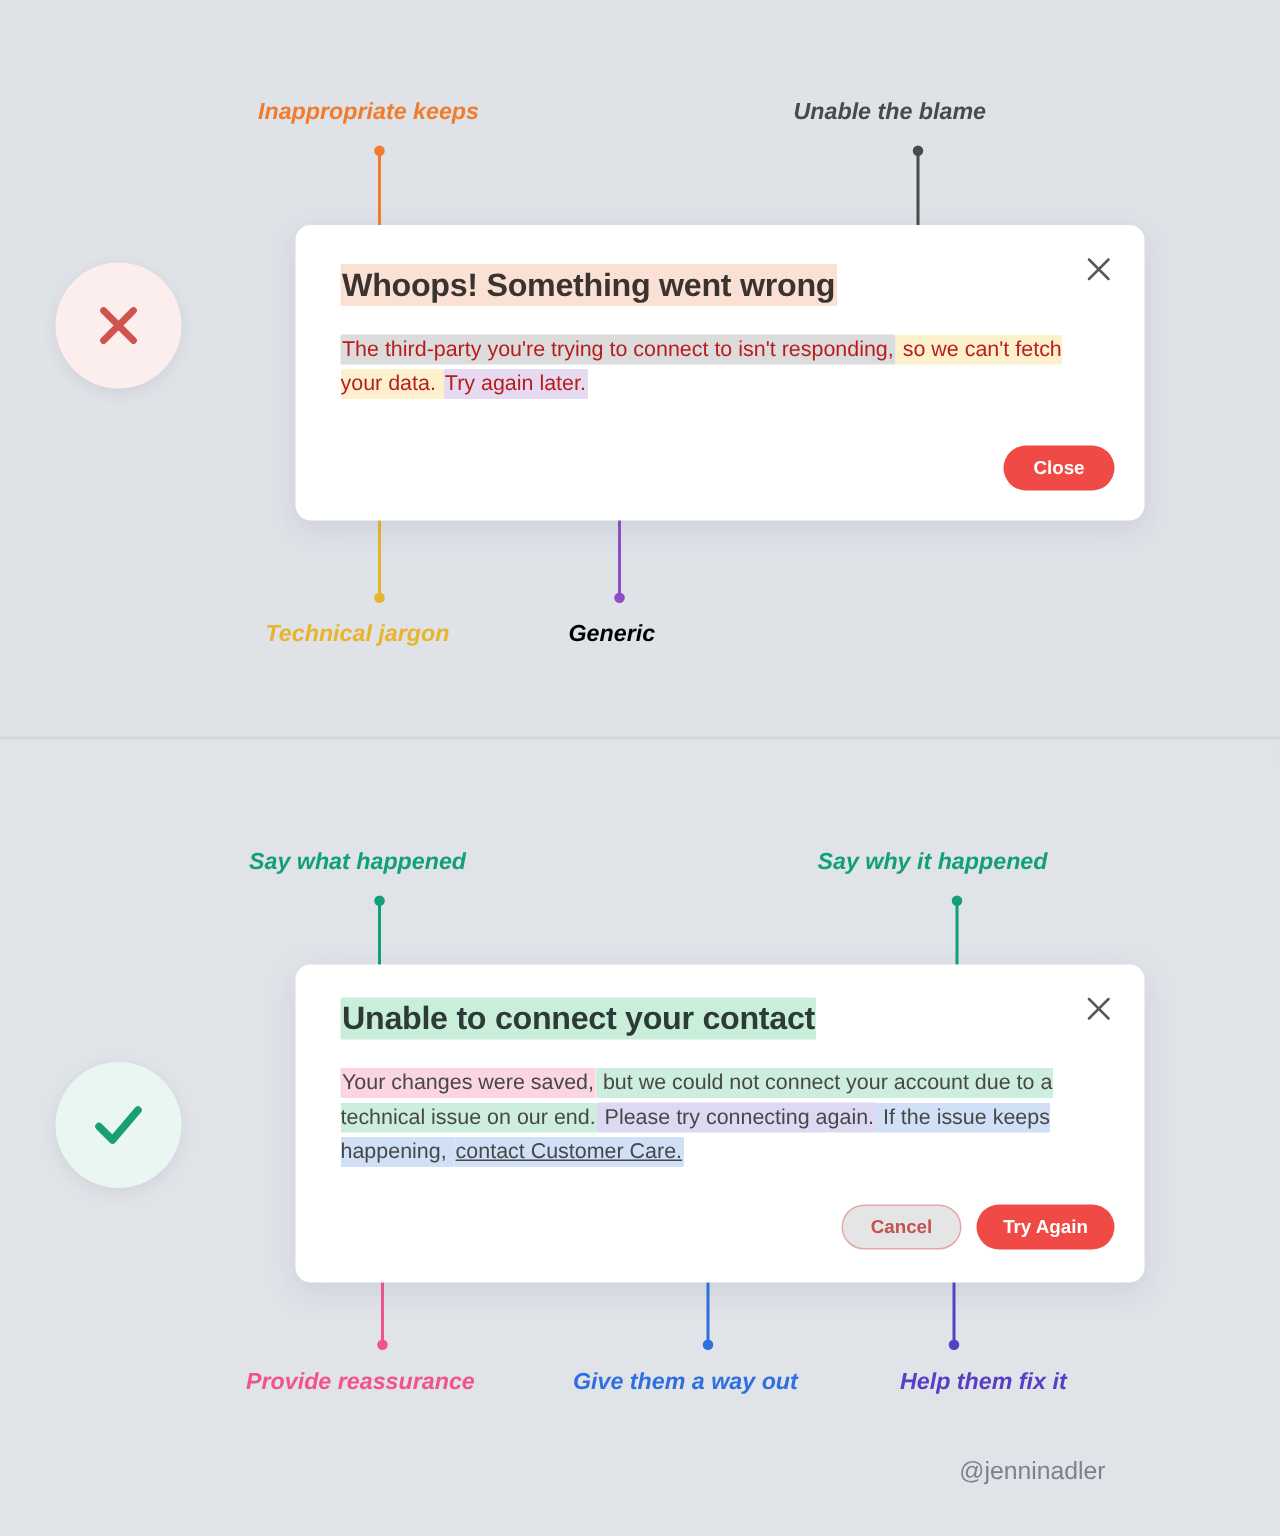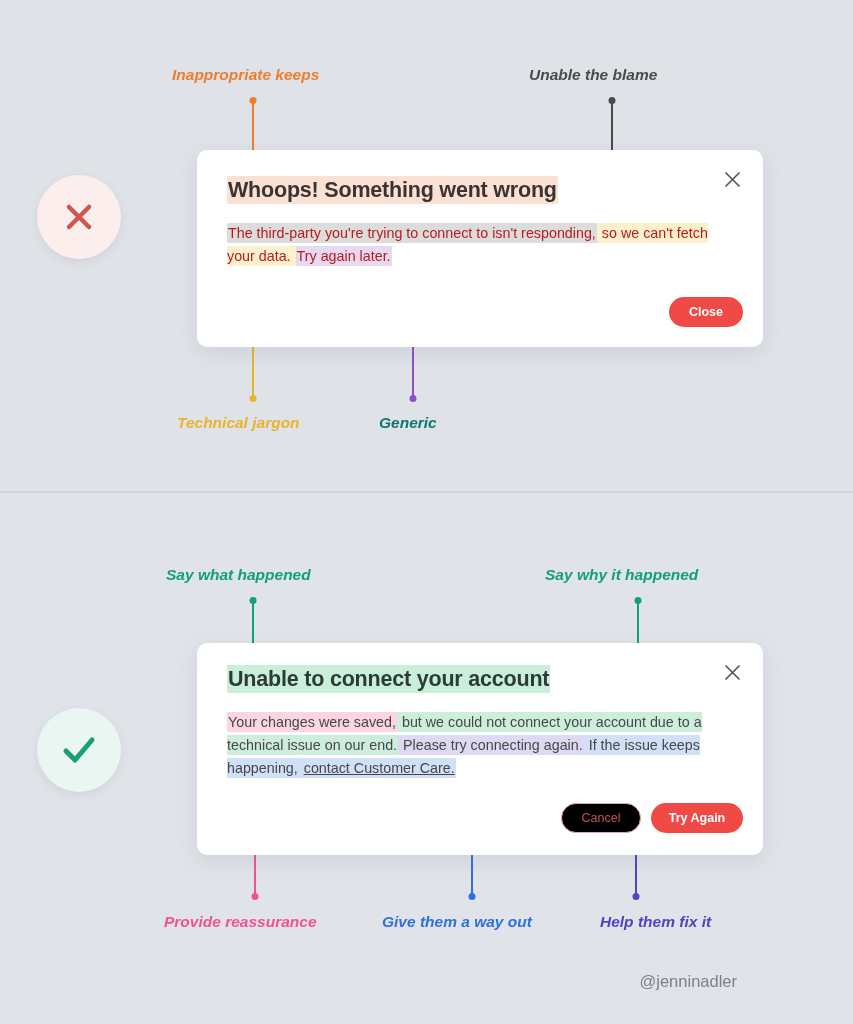--- a/index.html
+++ b/index.html
@@ -94,24 +94,24 @@
     font-weight: bold;
     cursor: pointer;
     white-space: nowrap;
   }
   .btn-primary {
     background: #ef4a45;
     color: #ffffff;
     border: none;
   }
   .btn-secondary {
-    background: #000000;
+    background: #e5e5e5;
     color: #c4524f;
     border: 1.4px solid #e4a9a7;
-    font-weight: normal;
+    font-weight: bold;
   }
   #btn-close   { right: 20px; bottom: 20px; width: 74px; height: 30px; }
   #btn-try     { right: 20px; bottom: 22px; width: 92px; height: 30px; }
   #btn-cancel  { right: 122px; bottom: 22px; width: 80px; height: 30px; }
 
   
   .annot-label {
     position: absolute;
     font-size: 15.5px;
     font-style: italic;
@@ -152,21 +152,21 @@
   <div class="badge" id="badge-error">
     <svg width="40" height="40" viewBox="0 0 40 40">
       <line x1="10" y1="10" x2="30" y2="30" stroke="#d0534f" stroke-width="4.5" stroke-linecap="round"></line>
       <line x1="30" y1="10" x2="10" y2="30" stroke="#d0534f" stroke-width="4.5" stroke-linecap="round"></line>
     </svg>
   </div>
 
   <div class="annot-label" style="left:172px; top:66px; color:#f07c2e;">Inappropriate keeps</div>
   <div class="annot-label" style="left:529px; top:66px; color:#4a4a4a;">Unable the blame</div>
   <div class="annot-label" style="left:177px; top:414px; color:#e8b42c;">Technical jargon</div>
-  <div class="annot-label" style="left:379px; top:414px; color:#0f766e;text-align:center;">Generic</div>
+  <div class="annot-label" style="left:379px; top:414px; color:#000000;text-align:center;">Generic</div>
 
   <div class="connector" style="left:252px; top:100px; height:85px; background:#f07c2e;">
     <span class="dot top" style="background:#f07c2e;"></span>
     <span class="dot bottom" style="background:#f07c2e;"></span>
   </div>
   <div class="connector" style="left:611px; top:100px; height:124px; background:#4a4a4a;">
     <span class="dot top" style="background:#4a4a4a;"></span>
     <span class="dot bottom" style="background:#4a4a4a;"></span>
   </div>
   <div class="connector" style="left:252px; top:263px; height:136px; background:#e8b42c;">
@@ -234,21 +234,21 @@
 
   <div class="dialog" id="dialog-good">
     <div class="dialog-close">
       <svg width="17" height="17" viewBox="0 0 17 17">
         <line x1="2" y1="2" x2="15" y2="15" stroke="#58585a" stroke-width="1.7" stroke-linecap="round"></line>
         <line x1="15" y1="2" x2="2" y2="15" stroke="#58585a" stroke-width="1.7" stroke-linecap="round"></line>
       </svg>
     </div>
 
     <div class="dialog-title">
-      <span class="hl" style="background:#c9eeda;">Unable to connect your account</span>
+      <span class="hl" style="background:#c9eeda;">Unable to connect your contact</span>
     </div>
 
     <div class="dialog-body"><span class="hl" style="background:#fbd5e2;">Your changes were saved,</span><span class="hl" style="background:#cdeedd;"> but we could not connect your account due to a technical issue on our end.</span><span class="hl" style="background:#ded9f2;"> Please try connecting again.</span><span class="hl" style="background:#cfe0f7;"> If the issue keeps happening, </span><span class="hl link-care" style="background:#cfe0f7;">contact Customer Care.</span></div>
 
     <div class="btn btn-secondary" id="btn-cancel">Cancel</div>
     <div class="btn btn-primary" id="btn-try">Try Again</div>
   </div>
 
   <div id="footer-handle">@jenninadler</div>
 

